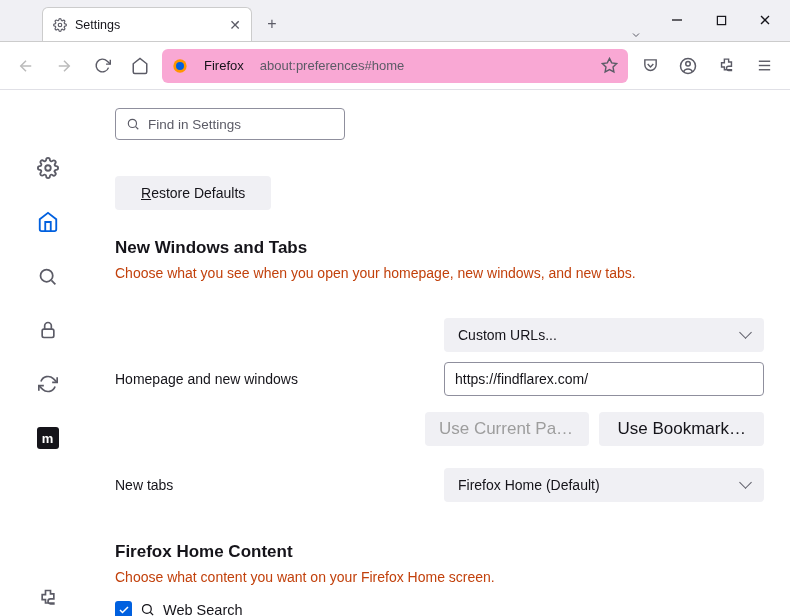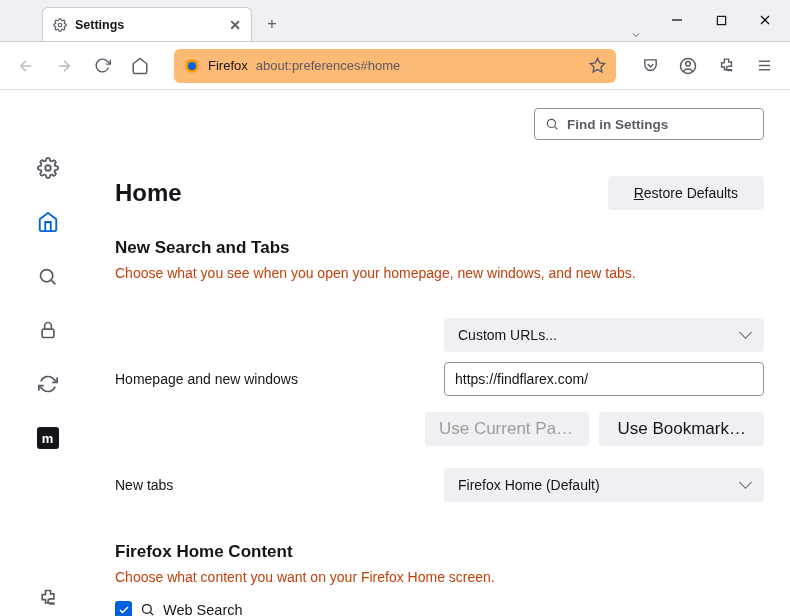--- a/index.html
+++ b/index.html
@@ -1,47 +1,47 @@
 <!DOCTYPE html>
 <html><head>
 <meta charset="utf-8">
 <style>
 * { box-sizing: border-box; margin: 0; padding: 0; font-family: "Segoe UI", Arial, sans-serif; }
 body { width: 790px; height: 616px; background: #fff; overflow: hidden; position: relative; }
 
 
 .titlebar { height: 42px; background: #f0f0f4; display: flex; align-items: flex-end; border-bottom: 1px solid #ccc; }
-.tab { margin-left: 42px; height: 34px; background: #fff; border: 1px solid #ccc; border-bottom: none; border-radius: 6px 6px 0 0; display: flex; align-items: center; padding: 0 10px; width: 210px; gap: 8px; font-size: 12.5px; color: #15141a; font-weight: bold; }
+.tab { margin-left: 42px; height: 34px; background: #fff; border: 1px solid #ccc; border-bottom: none; border-radius: 6px 6px 0 0; display: flex; align-items: center; padding: 0 10px; width: 210px; gap: 8px; font-size: 12.5px; color: #15141a; }
 .tab .close { margin-left: auto; font-size: 14px; color: #5b5b66; cursor: pointer; }
 .newtab { width: 28px; height: 28px; display: flex; align-items: center; justify-content: center; margin-left: 6px; margin-bottom: 3px; color: #5b5b66; font-size: 16px; }
 .spacer { flex: 1; }
 .wincontrols { display: flex; align-items: center; height: 42px; margin-right: 4px; gap: 2px; }
 .wincontrols .wc { width: 42px; height: 30px; display: flex; align-items: center; justify-content: center; color: #15141a; }
 .wincaret { width: 40px; display:flex; align-items:center; justify-content:center; color:#5b5b66; }
 
 
 .toolbar { height: 48px; display: flex; align-items: center; padding: 0 10px; gap: 6px; border-bottom: 1px solid #e0e0e6; }
 .tbtn { width: 32px; height: 32px; display: flex; align-items: center; justify-content: center; border-radius: 4px; color: #5b5b66; }
 .tbtn.disabled { color: #bbb; }
-.urlbar { flex: 1; height: 34px; background: #fdba74; border-radius: 6px; display: flex; align-items: center; padding: 0 10px; gap: 8px; margin: 0 12px; }
+.urlbar { flex: 1; height: 34px; background: #f9a8d4; border-radius: 6px; display: flex; align-items: center; padding: 0 10px; gap: 16px; margin: 0 0; }
 .urlbar .identity { font-size: 13px; color: #15141a; }
 .urlbar .url { font-size: 13px; color: #5b5b66; flex: 1; }
 .urlbar .star { color: #5b5b66; }
 .fxicon { width:16px; height:16px; }
 
 
 .content { display: flex; height: calc(616px - 90px); }
 .sidebar { width: 95px; padding-top: 60px; display: flex; flex-direction: column; align-items: center; gap: 18px; }
 .sidebar .sicon { width: 36px; height: 36px; display: flex; align-items: center; justify-content: center; border-radius: 4px; color: #5b5b66; }
 .sidebar .sicon.active { color: #0060df; }
 .sidebar .spacer2 { flex:1; }
 .sidebar .mbox { width:22px; height:22px; background:#15141a; color:#fff; display:flex; align-items:center; justify-content:center; font-weight:bold; font-size:13px; border-radius:3px;}
 
 .main { flex: 1; padding: 18px 26px 0 20px; overflow: hidden; }
-.searchrow { display: flex; justify-content: flex-end; font-weight: bold; }
+.searchrow { display: flex; justify-content: flex-start; }
 .findbox { width: 230px; height: 32px; border: 1px solid #8f8f9d; border-radius: 4px; display: flex; align-items: center; padding: 0 10px; gap: 8px; color: #5b5b66; font-size: 13.5px; }
 
 .titlerow { display: flex; align-items: center; margin-top: 36px; }
 .pagetitle { font-size: 24px; font-weight: 600; color: #15141a; flex:1; }
 .restore { height: 34px; padding: 0 26px; background: #f0f0f4; border: none; border-radius: 4px; font-size: 14px; color: #15141a; }
 .restore .ul { text-decoration: underline; }
 
 .section-h { font-size: 17px; font-weight: 600; color: #15141a; margin-top: 28px; }
 .section-sub { font-size: 14px; color: #c2410c; margin-top: 6px; line-height: 1.4; }
 
@@ -221,25 +221,24 @@
             <svg width="14" height="14" viewBox="0 0 24 24" fill="none" stroke="currentColor" stroke-width="2">
               <circle cx="11" cy="11" r="7"></circle>
               <line x1="21" y1="21" x2="16.5" y2="16.5"></line>
             </svg>
           </span>
         <span>Find in Settings</span>
       </div>
     </div>
 
     <div class="titlerow">
-      <div class="pagetitle">Home</div>
       <button class="restore"><span class="ul">R</span>estore Defaults</button>
     </div>
 
-    <div class="section-h">New Search and Tabs</div>
+    <div class="section-h">New Windows and Tabs</div>
     <div class="section-sub">Choose what you see when you open your homepage, new windows, and new tabs.</div>
 
     <div class="firstformblock">
       <div class="formrow">
         <div class="label" style="visibility:hidden">.</div>
         <div class="controls">
           <div class="dropdown">
             <span>Custom URLs...</span>
           </div>
         </div>

